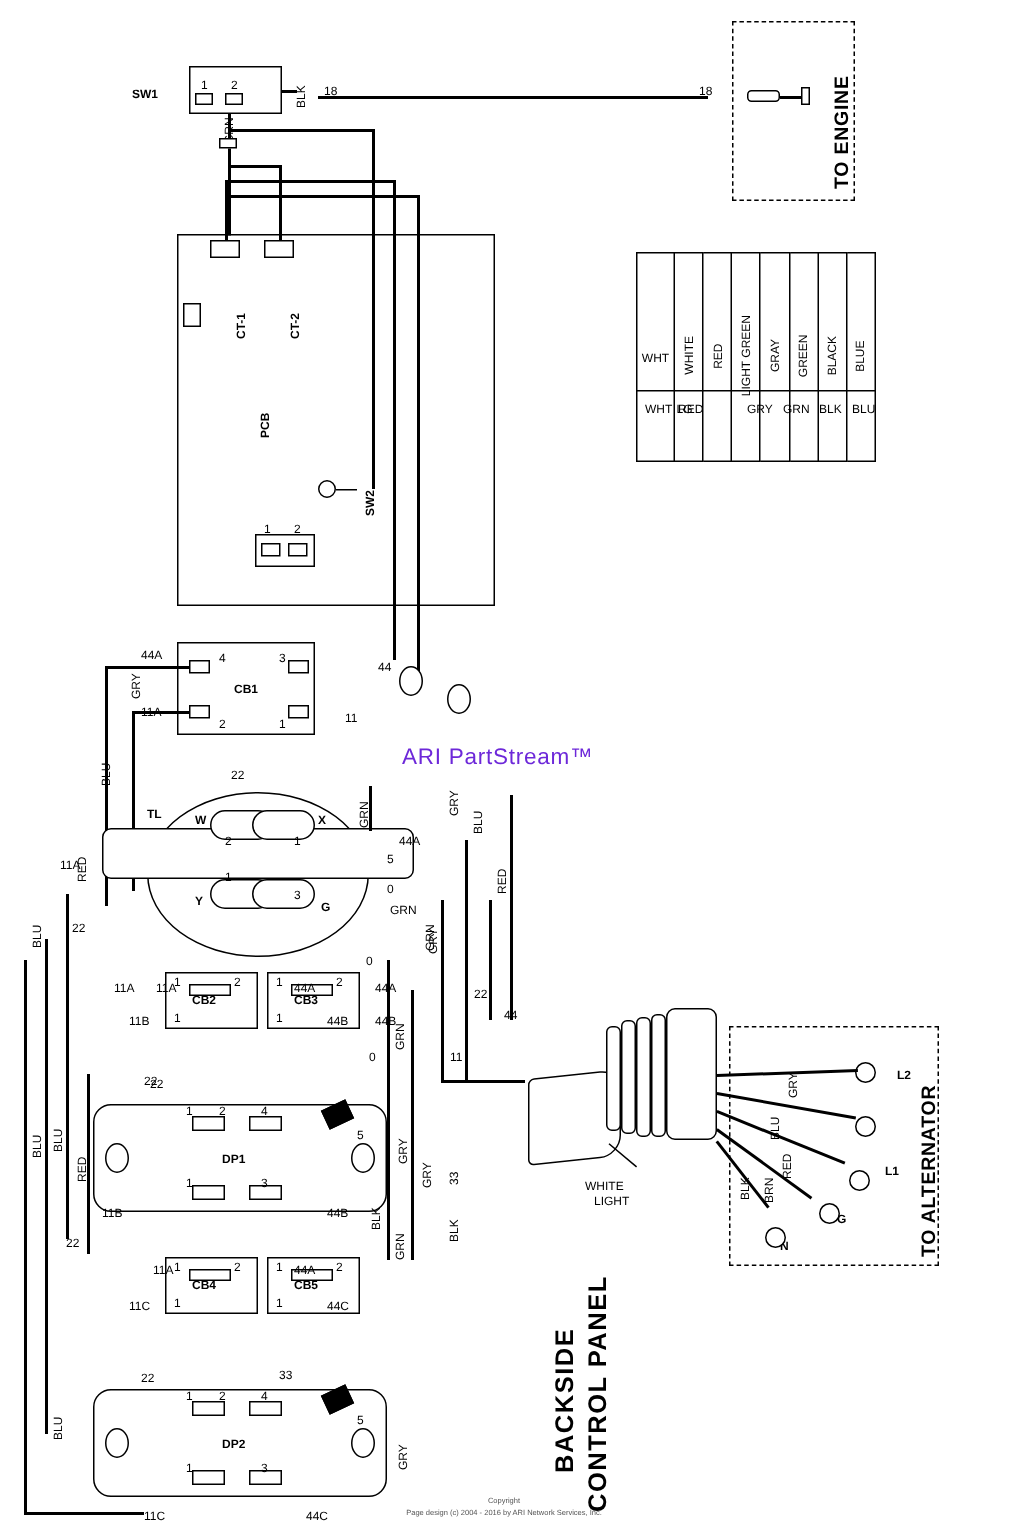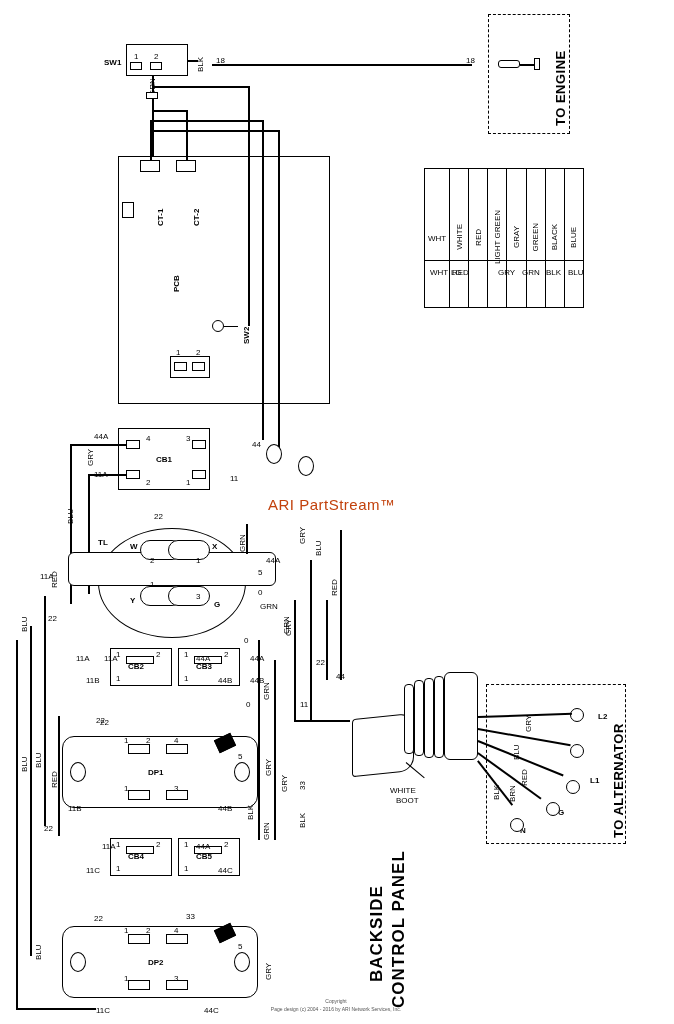--- a/index.html
+++ b/index.html
@@ -9,38 +9,38 @@
   .lbl{position:absolute;font-size:8px;line-height:9px;white-space:nowrap;letter-spacing:0;}
   .lbl.b{font-weight:bold;}
   .rot90{transform-origin:0 0;transform:rotate(-90deg);}
   .box{position:absolute;border:1.5px solid #000;box-sizing:border-box;background:#fff;}
   .thin{position:absolute;border:1px solid #000;box-sizing:border-box;background:#fff;}
   .dash{position:absolute;border:1.5px dashed #000;box-sizing:border-box;background:transparent;}
   .hl{position:absolute;background:#000;height:1px;}
   .hl2{position:absolute;background:#000;height:1.6px;}
   .vl2{position:absolute;background:#000;width:1.6px;}
   .circ{position:absolute;border:1.5px solid #000;border-radius:50%;box-sizing:border-box;background:#fff;}
-  .wm{position:absolute;color:#c2410c;font-size:15px;letter-spacing:.5px;}
+  .wm{position:absolute;color:#6d28d9;font-size:15px;letter-spacing:.5px;}
   .tbl{position:absolute;border-collapse:collapse;}
   .tbl td{border:1.2px solid #000;padding:0;text-align:center;vertical-align:middle;font-size:8px;}
   .vtxt{writing-mode:vertical-rl;transform:rotate(180deg);display:inline-block;}
   .big{font-size:13px;font-weight:bold;letter-spacing:.5px;}
   .copy{position:absolute;font-size:5px;color:#555;text-align:center;width:200px;}
   .rr{position:absolute;border:1.5px solid #000;border-radius:12px;box-sizing:border-box;background:#fff;}
   .sm{position:absolute;border:1.2px solid #000;box-sizing:border-box;background:#fff;}
 </style>
 </head>
 <body>
 
 <div id="stage">
 
   <div class="wm" style="left:268px;top:496px;">ARI PartStream™</div>
 
   <div class="box" style="left:126px;top:44px;width:62px;height:32px;"></div>
-  <div class="lbl b" style="left:104px;top:58px;">SW1</div>
+  <div class="lbl b" style="left:88px;top:58px;">SW1</div>
   <div class="lbl" style="left:134px;top:52px;">1</div>
   <div class="lbl" style="left:154px;top:52px;">2</div>
   <div class="thin" style="left:130px;top:62px;width:12px;height:8px;"></div>
   <div class="thin" style="left:150px;top:62px;width:12px;height:8px;"></div>
 
   <div class="vl2" style="left:152px;top:76px;height:22px;"></div>
   <div class="lbl rot90" style="left:148px;top:96px;">GRN</div>
   <div class="thin" style="left:146px;top:92px;width:12px;height:7px;"></div>
 
   <div class="hl2" style="left:188px;top:60px;width:10px;"></div>
@@ -266,21 +266,21 @@
   <div class="vl2" style="left:16px;top:640px;height:370px;"></div>
   <div class="hl2" style="left:16px;top:1008px;width:80px;"></div>
 
   <div style="position:absolute;left:352px;top:716px;width:60px;height:56px;border:1.5px solid #000;border-radius:4px 14px 14px 4px;background:#fff;transform:skewY(-6deg);"></div>
   <div class="box" style="left:404px;top:684px;width:10px;height:70px;border-radius:4px;"></div>
   <div class="box" style="left:414px;top:680px;width:10px;height:76px;border-radius:4px;"></div>
   <div class="box" style="left:424px;top:678px;width:10px;height:80px;border-radius:4px;"></div>
   <div class="box" style="left:434px;top:676px;width:10px;height:82px;border-radius:4px;"></div>
   <div class="box" style="left:444px;top:672px;width:34px;height:88px;border-radius:6px;"></div>
   <div class="lbl" style="left:390px;top:786px;">WHITE</div>
-  <div class="lbl" style="left:396px;top:796px;">BOOT</div>
+  <div class="lbl" style="left:396px;top:796px;">LIGHT</div>
   <div class="hl" style="left:406px;top:762px;width:24px;transform:rotate(40deg);transform-origin:left center;"></div>
 
   <div class="dash" style="left:486px;top:684px;width:140px;height:160px;"></div>
   <div class="lbl b rot90 big" style="left:614px;top:838px;">TO ALTERNATOR</div>
 
   <div class="lbl rot90" style="left:524px;top:732px;">GRY</div>
   <div class="lbl rot90" style="left:512px;top:760px;">BLU</div>
   <div class="lbl rot90" style="left:520px;top:786px;">RED</div>
   <div class="lbl rot90" style="left:508px;top:802px;">BRN</div>
   <div class="lbl rot90" style="left:492px;top:800px;">BLK</div>

